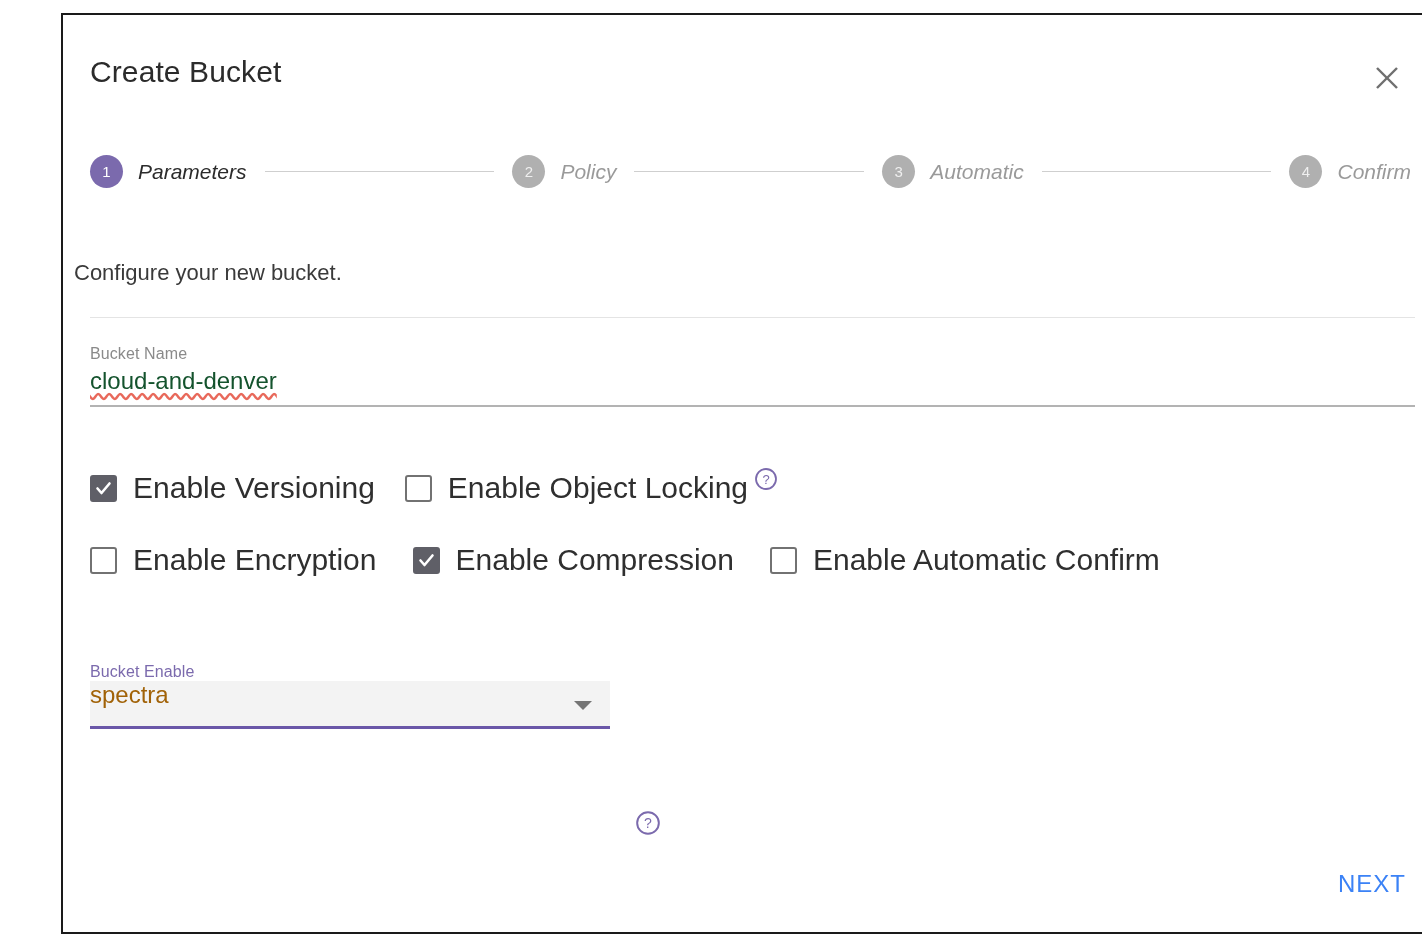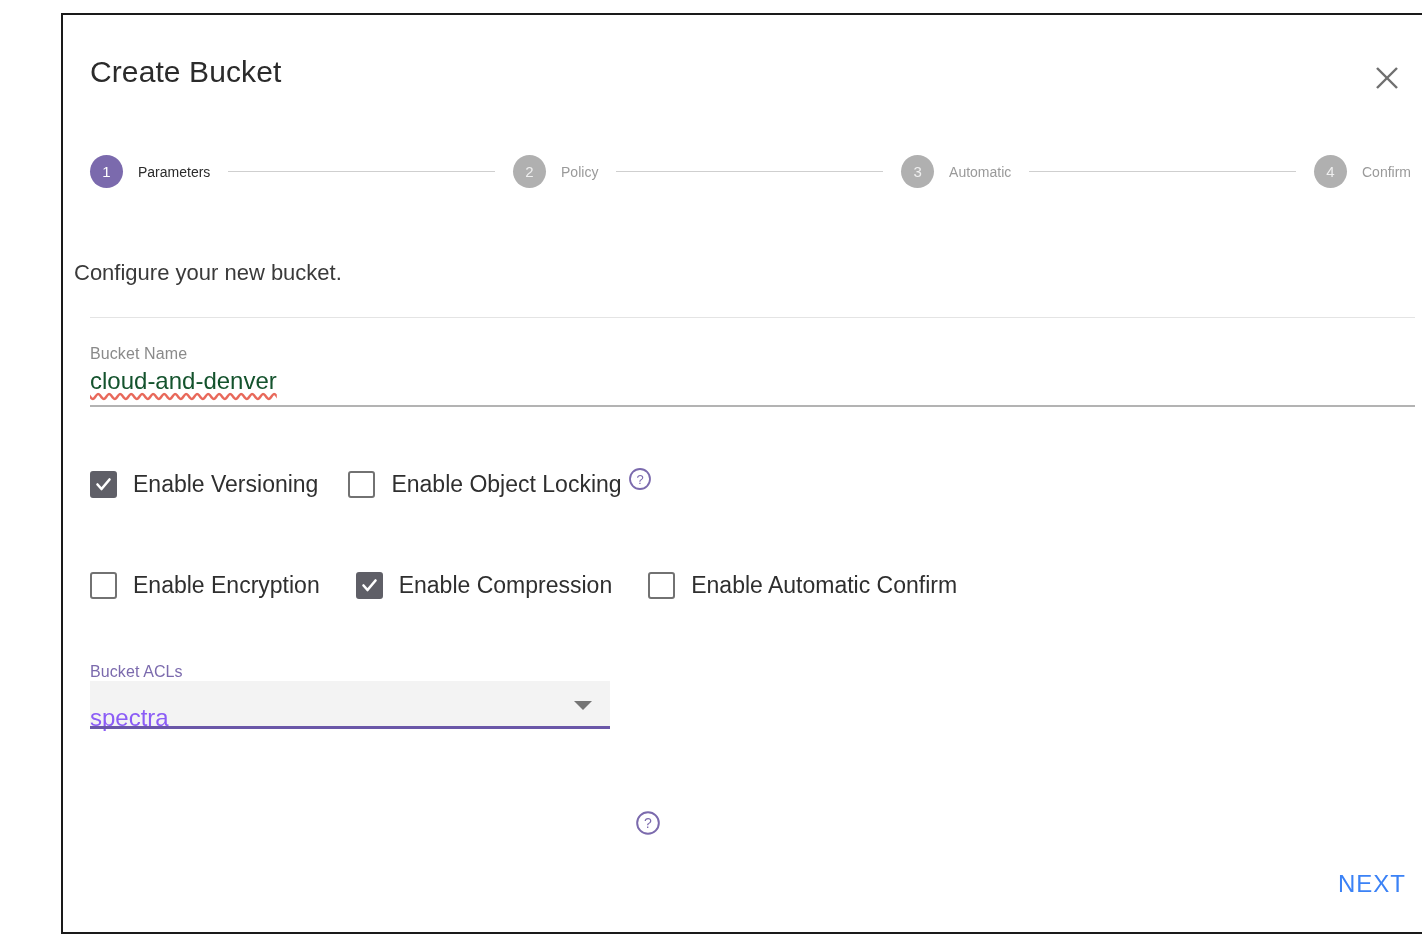--- a/index.html
+++ b/index.html
@@ -75,22 +75,23 @@
     align-items: center;
     justify-content: center;
     font-size: 15px;
     color: #ffffff;
     flex: 0 0 auto;
   }
   .step-circle.active { background: #7b6aad; }
   .step-circle.inactive { background: #b0b0b0; color: #efefef; }
   .step-label {
     margin-left: 15px;
-    font-size: 14px;
+    font-size: 21px;
     white-space: nowrap;
+    font-style: italic;
   }
   .step-label.active { color: #2b2b2b; }
   .step-label.inactive { color: #9a9a9a; }
   .step-connector {
     flex: 1 1 auto;
     height: 1px;
     background: #cfcfcf;
     margin: 0 18px;
     min-width: 30px;
   }
@@ -151,21 +152,21 @@
   }
 
   
   .check-row {
     position: absolute;
     left: 27px;
     display: flex;
     align-items: center;
   }
   .check-row.row1 { top: 456px; }
-  .check-row.row2 { top: 557px; }
+  .check-row.row2 { top: 528px; }
 
   .check-item {
     display: flex;
     align-items: center;
     cursor: pointer;
   }
   .checkbox {
     width: 27px;
     height: 27px;
     border-radius: 3px;
@@ -179,21 +180,21 @@
     border: 2px solid #727272;
     background: #ffffff;
   }
   .checkbox.checked {
     background: #5f5f67;
     border: 2px solid #5f5f67;
   }
   .checkbox svg { display: block; }
   .check-label {
     margin-left: 16px;
-    font-size: 23px;
+    font-size: 30px;
     color: #2f2f2f;
     white-space: nowrap;
   }
   .help-icon {
     margin-left: 6px;
     width: 24px;
     height: 24px;
     flex: 0 0 auto;
     cursor: pointer;
     align-self: flex-start;
@@ -210,23 +211,23 @@
   .select-field.ownership { top: 758px; width: 520px; }
 
   .select-box {
     position: relative;
     height: 48px;
   }
   .select-box.focused { background: #f3f3f3; }
   .select-text {
     position: absolute;
     left: 0;
-    top: 23px;
+    top: 0;
     font-size: 24px;
-    color: #8b5cf6;
+    color: #a16207;
   }
   .select-arrow {
     position: absolute;
     top: 20px;
     width: 0;
     height: 0;
     border-left: 9px solid transparent;
     border-right: 9px solid transparent;
     border-top: 9px solid #757575;
   }
@@ -346,21 +347,21 @@
       </div>
       <div class="check-label">Enable Compression</div>
     </div>
     <div class="check-item">
       <div class="checkbox unchecked"></div>
       <div class="check-label">Enable Automatic Confirm</div>
     </div>
   </div>
 
   <div class="select-field owner">
-    <div class="field-label focused">Bucket ACLs</div>
+    <div class="field-label focused">Bucket Enable</div>
     <div class="select-box focused">
       <div class="select-text">spectra</div>
       <div class="select-arrow"></div>
       <div class="select-underline purple"></div>
     </div>
   </div>
 
   <div class="ownership-help">
     <svg width="26" height="26" viewBox="0 0 24 24">
       <circle cx="12" cy="12" r="10" fill="none" stroke="#7b6aad" stroke-width="1.8"></circle>

